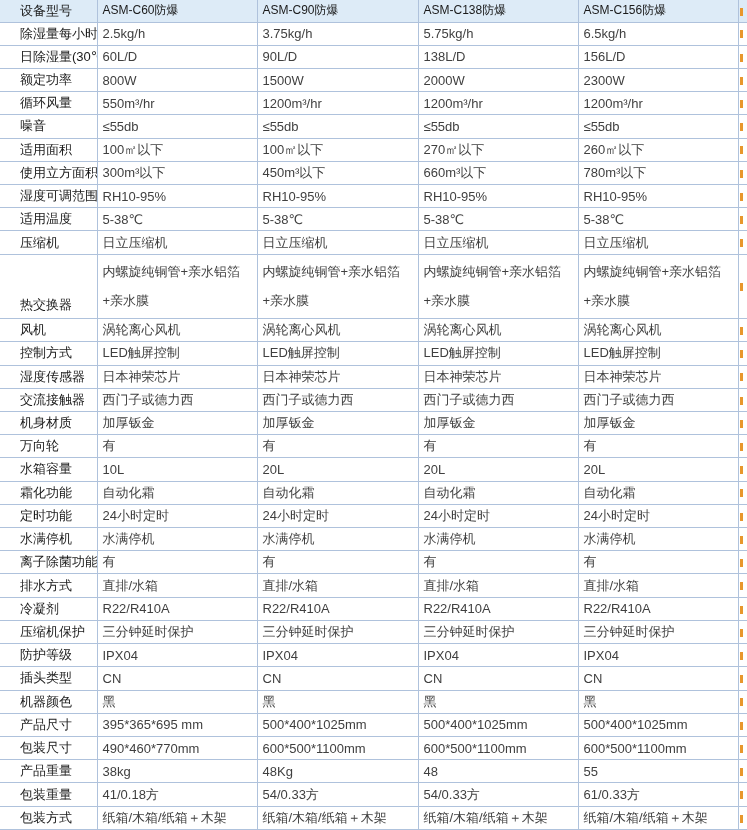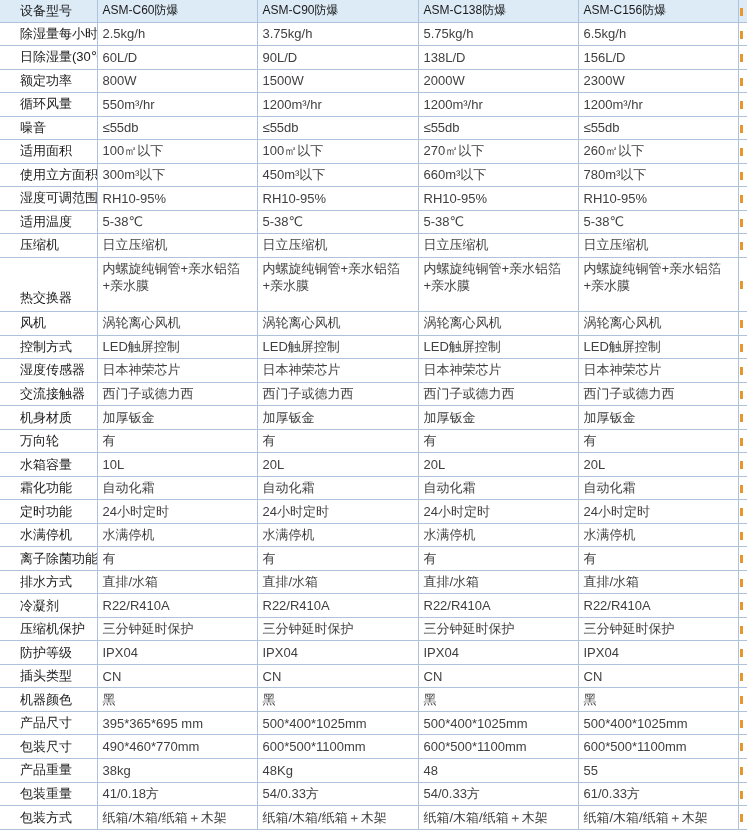--- a/index.html
+++ b/index.html
@@ -54,21 +54,21 @@
     padding-left: 20px;
   }
   td.value-cell {
     color: var(--value-color);
     font-size: 13px;
   }
   tr { height: 22px; }
   tr.tall { height: 51px; }
   tr.tall td.value-cell {
     white-space: normal;
-    line-height: 17px;
+    line-height: 29px;
     padding-top: 2px;
     vertical-align: top;
   }
   tr.tall th.label-cell {
     vertical-align: bottom;
     padding-bottom: 4px;
   }
   td.partial-cell, th.partial-cell {
     padding: 0;
     position: relative;

